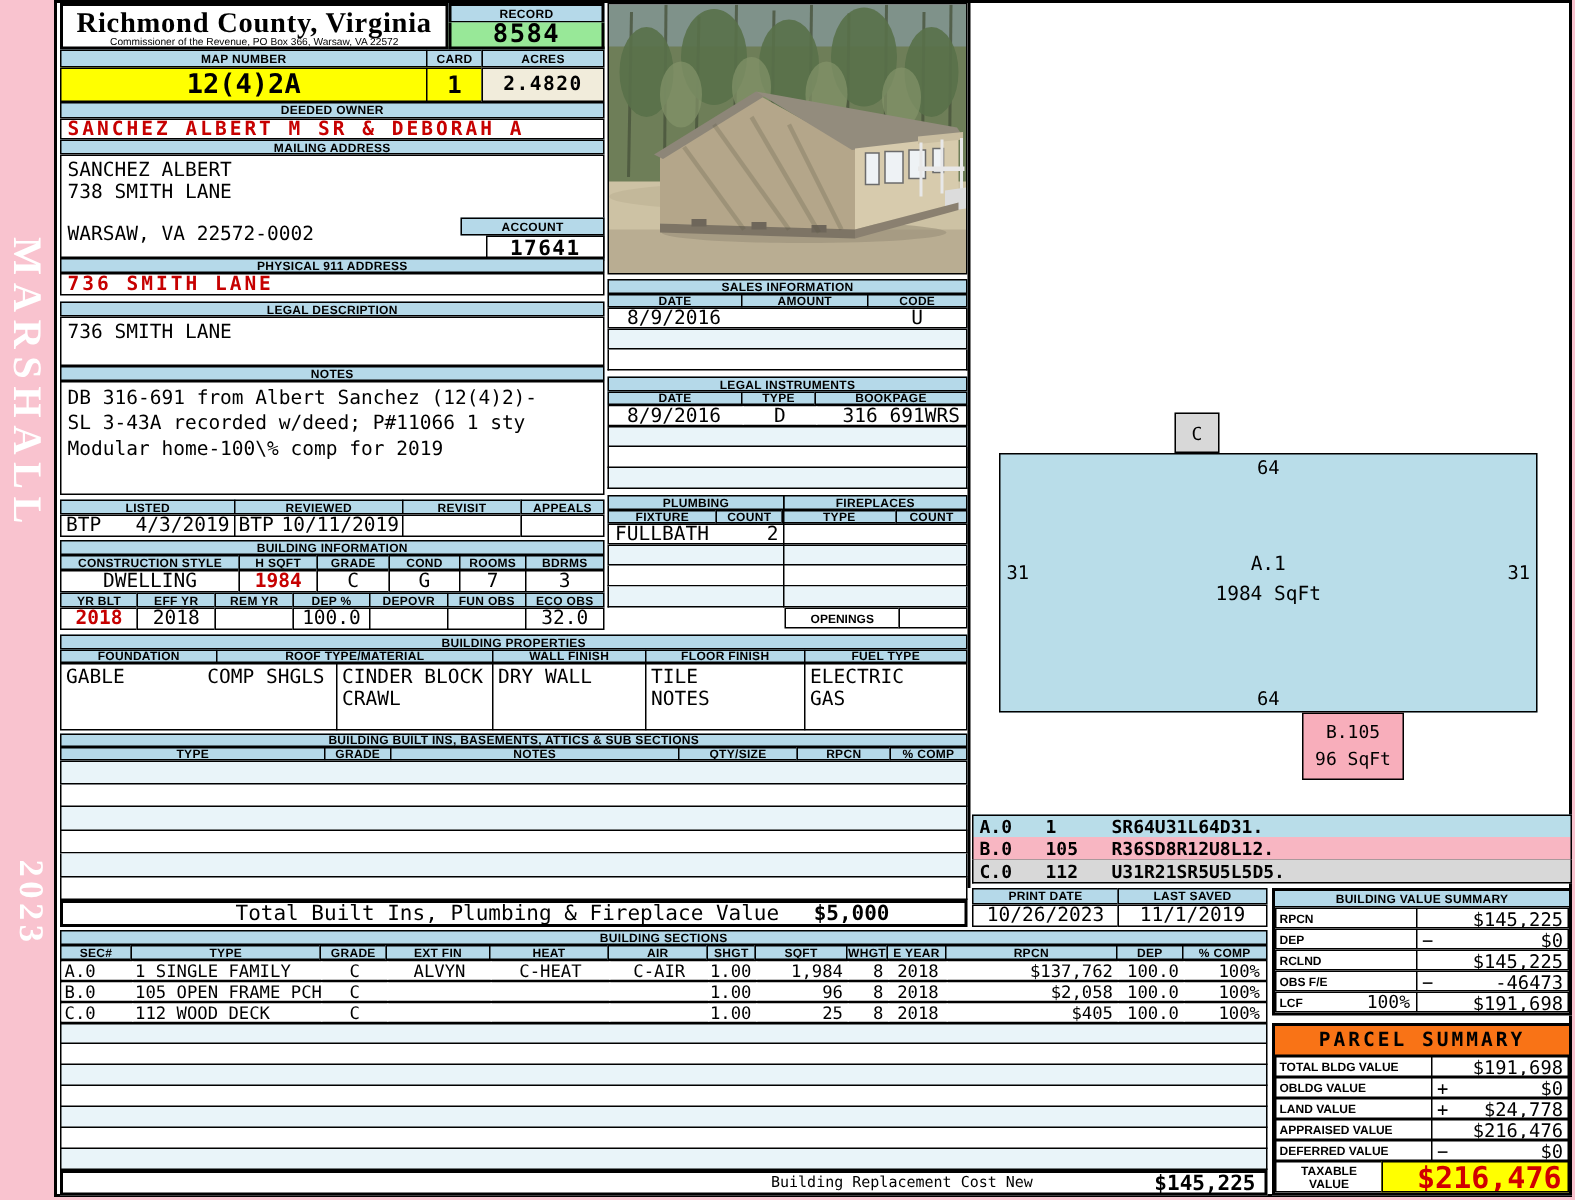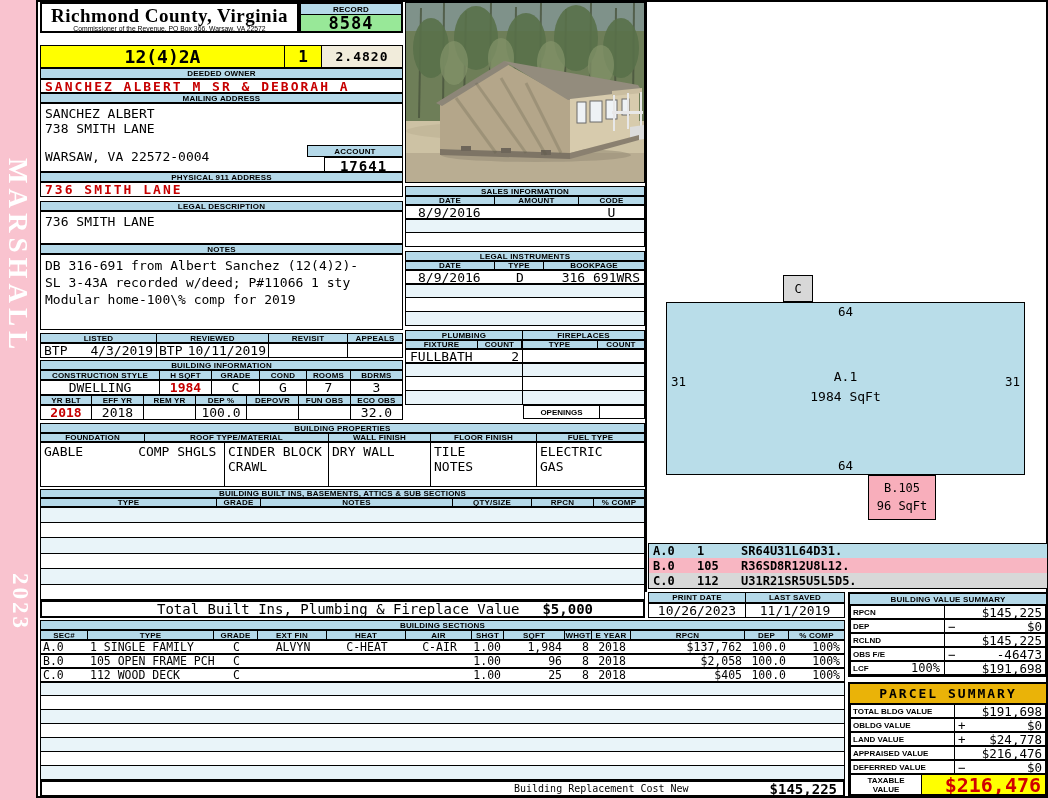--- a/index.html
+++ b/index.html
@@ -49,33 +49,38 @@
   <div class="vtext year">2023</div>
   <div id="vdiv"></div>
 
   <div class="b" style="left:40px;top:2px;width:259px;height:31px;border-width:2px">
     <div class="county">Richmond County, Virginia</div>
     <div class="subtitle">Commissioner of the Revenue, PO Box 366, Warsaw, VA 22572</div>
   </div>
   <div class="h" style="left:299px;top:2px;width:104px;height:13px;border-width:2px 2px 1px 2px">RECORD</div>
   <div class="v ctr bold" style="left:299px;top:15px;width:104px;height:18px;background:#98e898;border:2px solid #000;border-top-width:0;font-size:17px;letter-spacing:1px">8584</div>
 
+  <div class="fr" style="left:40px;top:33px;width:363px;height:12px">
+    <div class="hc" style="width:245px">MAP NUMBER</div>
+    <div class="hc" style="width:38px">CARD</div>
+    <div class="hc">ACRES</div>
+  </div>
   <div class="fr" style="left:40px;top:45px;width:363px;height:23px">
     <div class="vc ctr bold" style="width:245px;background:#ffff00;font-size:18px">12(4)2A</div>
     <div class="vc ctr bold" style="width:38px;background:#ffff00;font-size:16px">1</div>
     <div class="vc ctr bold" style="background:#f1ecdb;letter-spacing:1px">2.4820</div>
   </div>
 
   <div class="h" style="left:40px;top:68px;width:363px;height:11px">DEEDED OWNER</div>
   <div class="v b lt bold" style="left:40px;top:79px;width:363px;height:14px;color:#c60000;letter-spacing:2px;font-size:13px">SANCHEZ ALBERT M SR &amp; DEBORAH A</div>
   <div class="h" style="left:40px;top:93px;width:363px;height:10px">MAILING ADDRESS</div>
   <div class="b" style="left:40px;top:103px;width:363px;height:69px">
     <div class="v" style="left:4px;top:2px;height:14px">SANCHEZ ALBERT</div>
     <div class="v" style="left:4px;top:17px;height:14px">738 SMITH LANE</div>
-    <div class="v" style="left:4px;top:45px;height:14px">WARSAW, VA 22572-0004</div>
+    <div class="v" style="left:4px;top:45px;height:14px">WARSAW, VA 22572-0002</div>
     <div class="h" style="right:-1px;top:41px;width:96px;height:12px">ACCOUNT</div>
     <div class="v ctr bold" style="right:-1px;top:53px;width:79px;height:17px;border:1px solid #000;font-size:14px;letter-spacing:1px">17641</div>
   </div>
   <div class="h" style="left:40px;top:172px;width:363px;height:10px">PHYSICAL 911 ADDRESS</div>
   <div class="v b lt bold" style="left:40px;top:182px;width:363px;height:15px;color:#c60000;letter-spacing:2px">736 SMITH LANE</div>
   <div class="h" style="left:40px;top:201px;width:363px;height:10px">LEGAL DESCRIPTION</div>
   <div class="b" style="left:40px;top:211px;width:363px;height:33px">
     <div class="v" style="left:4px;top:2px;height:14px">736 SMITH LANE</div>
   </div>
 
@@ -463,21 +468,21 @@
     <div style="height:14px;border:1px solid #000;border-top:none;box-sizing:border-box" class="stripe"></div>
     <div style="height:14px;border:1px solid #000;border-top:none;box-sizing:border-box"></div>
     <div style="height:14px;border:1px solid #000;border-top:none;box-sizing:border-box" class="stripe"></div>
   </div>
   <div class="b" style="left:40px;top:780px;width:805px;height:17px;border-width:2px">
     <span class="v" style="left:472px;top:0;height:13px;font-size:10px">Building Replacement Cost New</span>
     <span class="v bold" style="right:6px;top:0;height:13px;font-size:14px">$145,225</span>
   </div>
 
   <div class="b" style="left:848px;top:682px;width:200px;height:115px;border-width:2px">
-    <div class="v ctr bold" style="left:0;right:0;top:0;height:20px;background:#eab308;border-bottom:1px solid #000;justify-content:center;font-size:13px;letter-spacing:2px">PARCEL SUMMARY</div>
+    <div class="v ctr bold" style="left:0;right:0;top:0;height:20px;background:#f97316;border-bottom:1px solid #000;justify-content:center;font-size:13px;letter-spacing:2px">PARCEL SUMMARY</div>
     <div class="fr" style="left:0;top:20px;width:196px;height:14px">
       <div class="lbl" style="position:static;width:105px;padding-left:2px;background:#fff">TOTAL BLDG VALUE</div>
       <div class="vc" style="justify-content:space-between;padding:0 3px;font-size:12.5px">
         <span></span>
         <span>$191,698</span>
       </div>
     </div>
     <div class="fr" style="left:0;top:34px;width:196px;height:14px">
       <div class="lbl" style="position:static;width:105px;padding-left:2px;background:#fff">OBLDG VALUE</div>
       <div class="vc" style="justify-content:space-between;padding:0 3px;font-size:12.5px">

